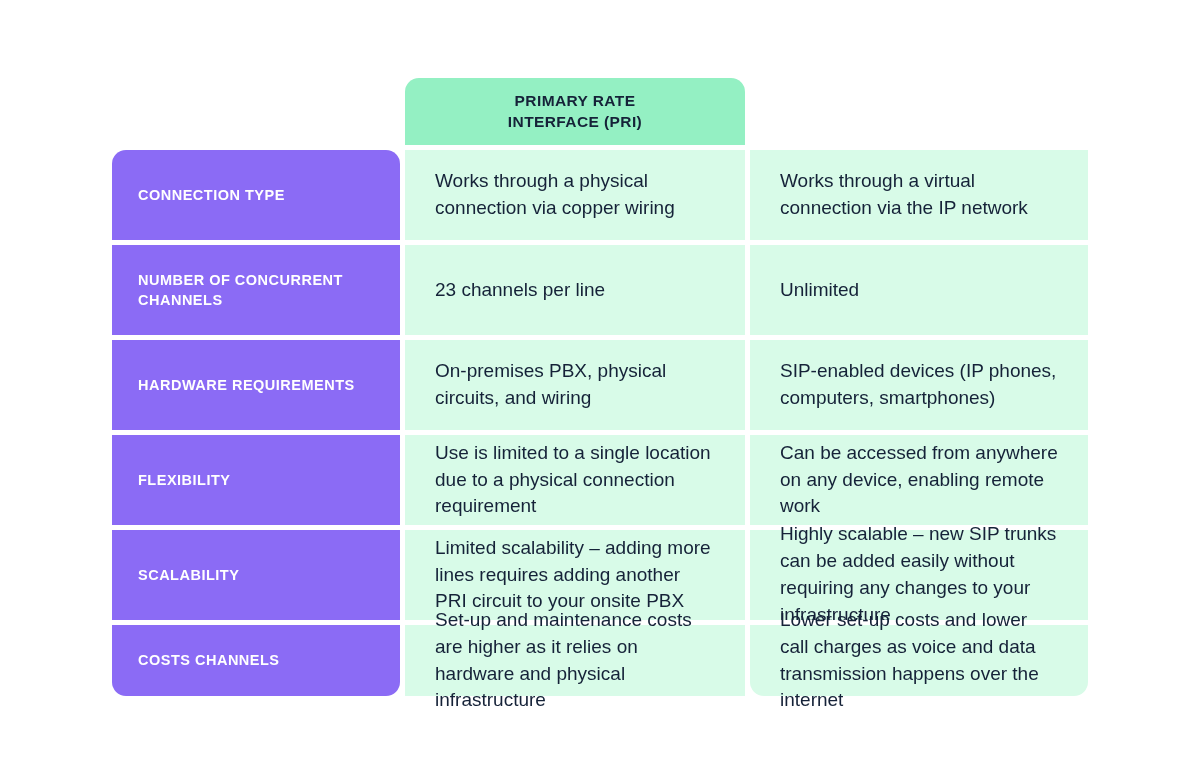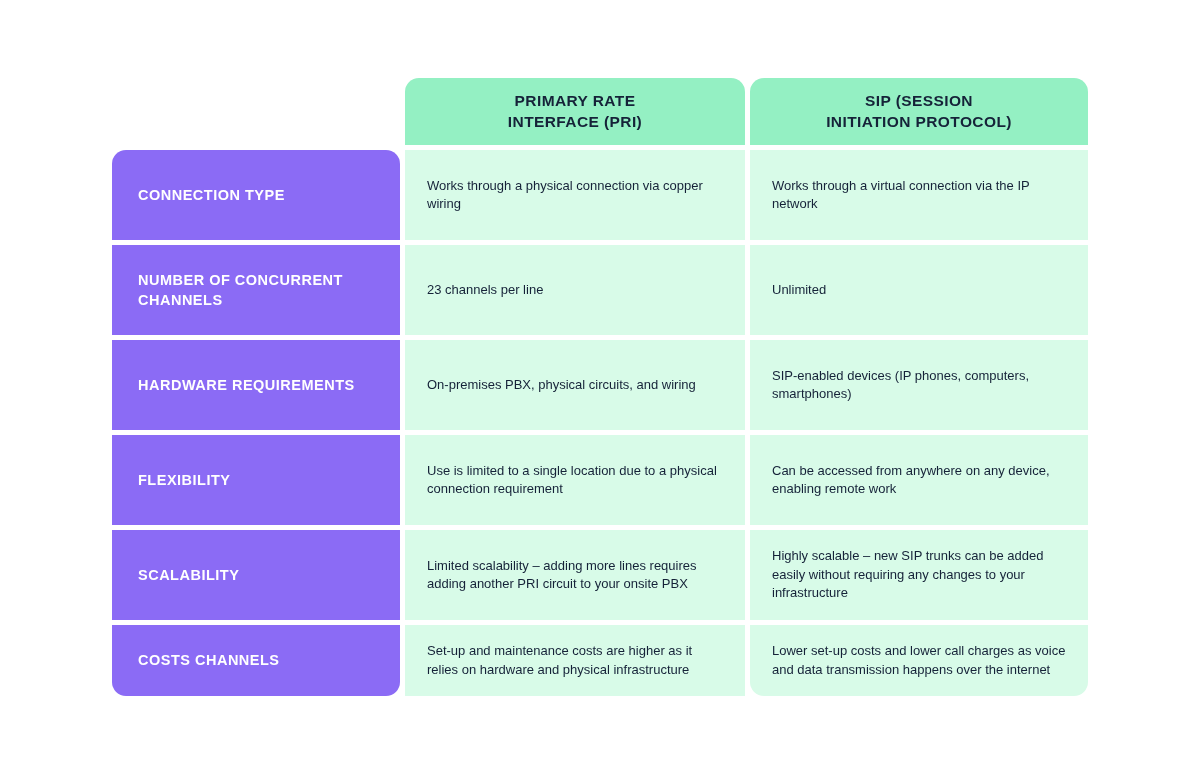--- a/index.html
+++ b/index.html
@@ -60,43 +60,40 @@
     align-items: center;
     padding: 0 26px;
   }
   .row-label.first { border-radius: 14px 14px 0 0; }
   .row-label.last  { border-radius: 0 0 14px 14px; }
 
   
   .cell {
     background: #D8FBE8;
     color: #152238;
-    font-size: 13px;
+    font-size: 19px;
     line-height: 1.42;
     display: flex;
     align-items: center;
-    padding: 0 22px;
+    padding: 0 30px;
   }
   .cell.c2 { grid-column: 3; }
   .cell.c3 { grid-column: 5; }
   .cell.c3.last { border-radius: 0 0 14px 14px; }
 
   .gutter { background: #ffffff; }
 </style>
 </head>
 <body>
 
 <div class="table-wrap">
 
   <div class="hdr-spacer"></div>
   <div class="col-header c2">
     <span>PRIMARY RATE<br>INTERFACE (PRI)</span>
-  </div>
-  <div class="col-header c3">
-    <span>SIP (SESSION<br>INITIATION PROTOCOL)</span>
   </div>
 
   <div class="gutter" style="grid-column:1/6;grid-row:2"></div>
   <div class="row-label first" style="grid-row:3">CONNECTION TYPE</div>
   <div class="cell c2" style="grid-row:3">Works through a physical connection via copper wiring</div>
   <div class="cell c3" style="grid-row:3">Works through a virtual connection via the IP network</div>
 
   <div class="gutter" style="grid-column:1/6;grid-row:4"></div>
   <div class="row-label" style="grid-row:5">NUMBER OF CONCURRENT CHANNELS</div>
   <div class="cell c2" style="grid-row:5">23 channels per line</div>

